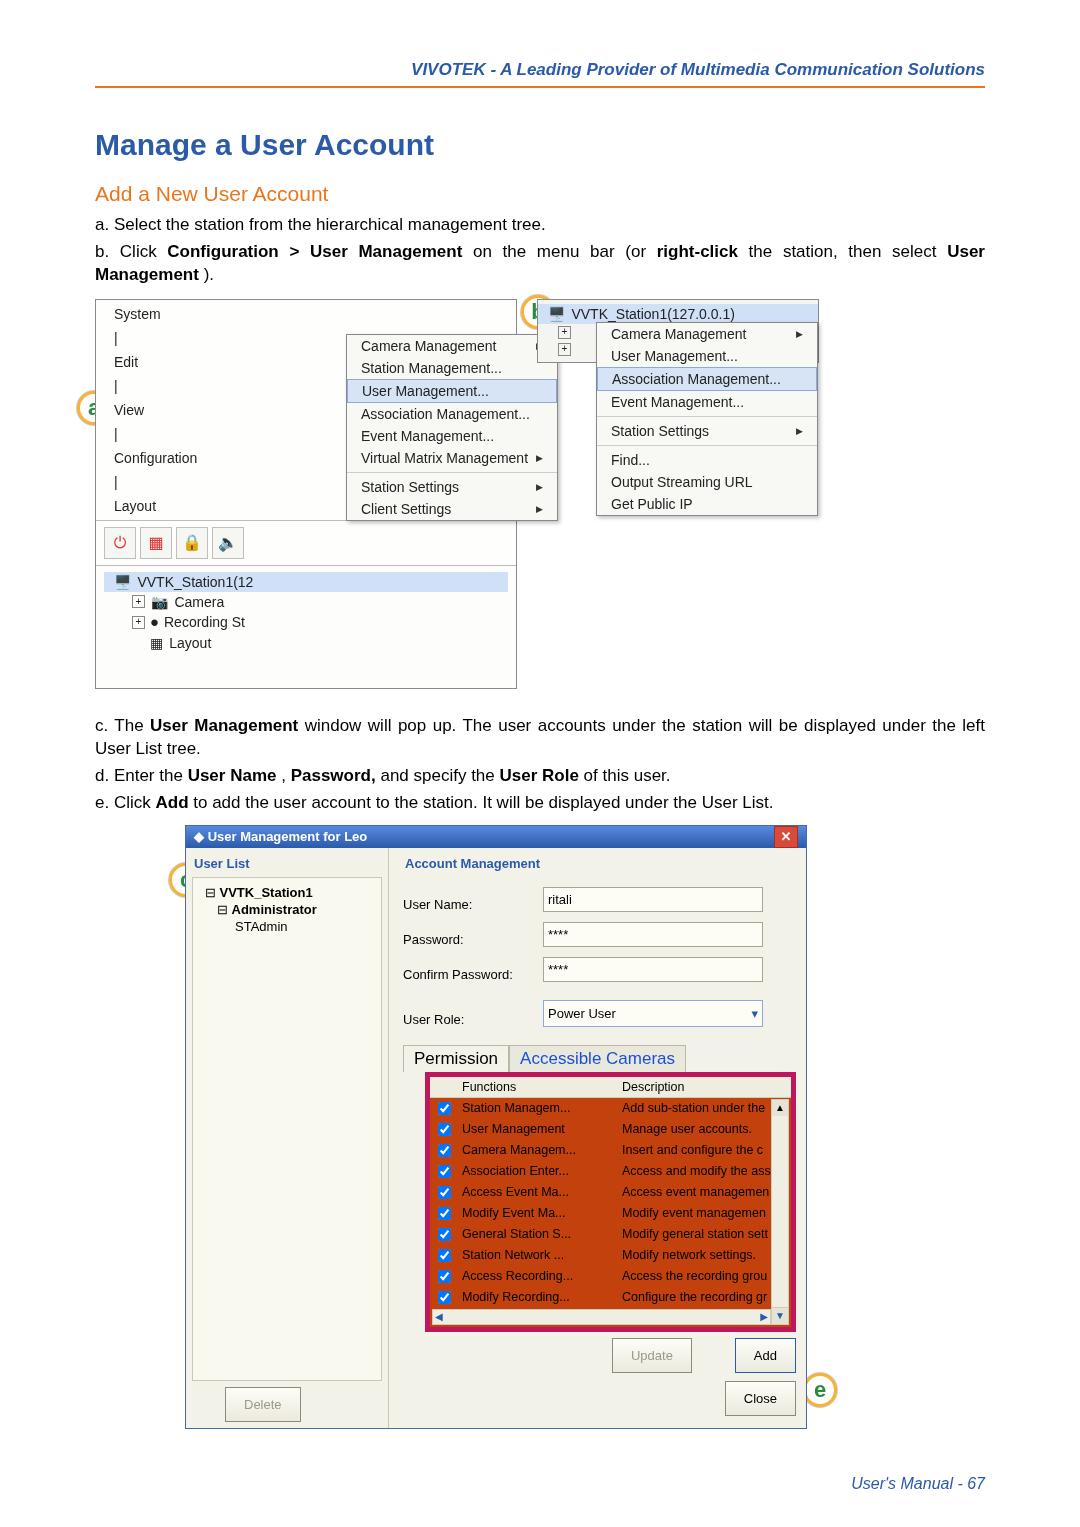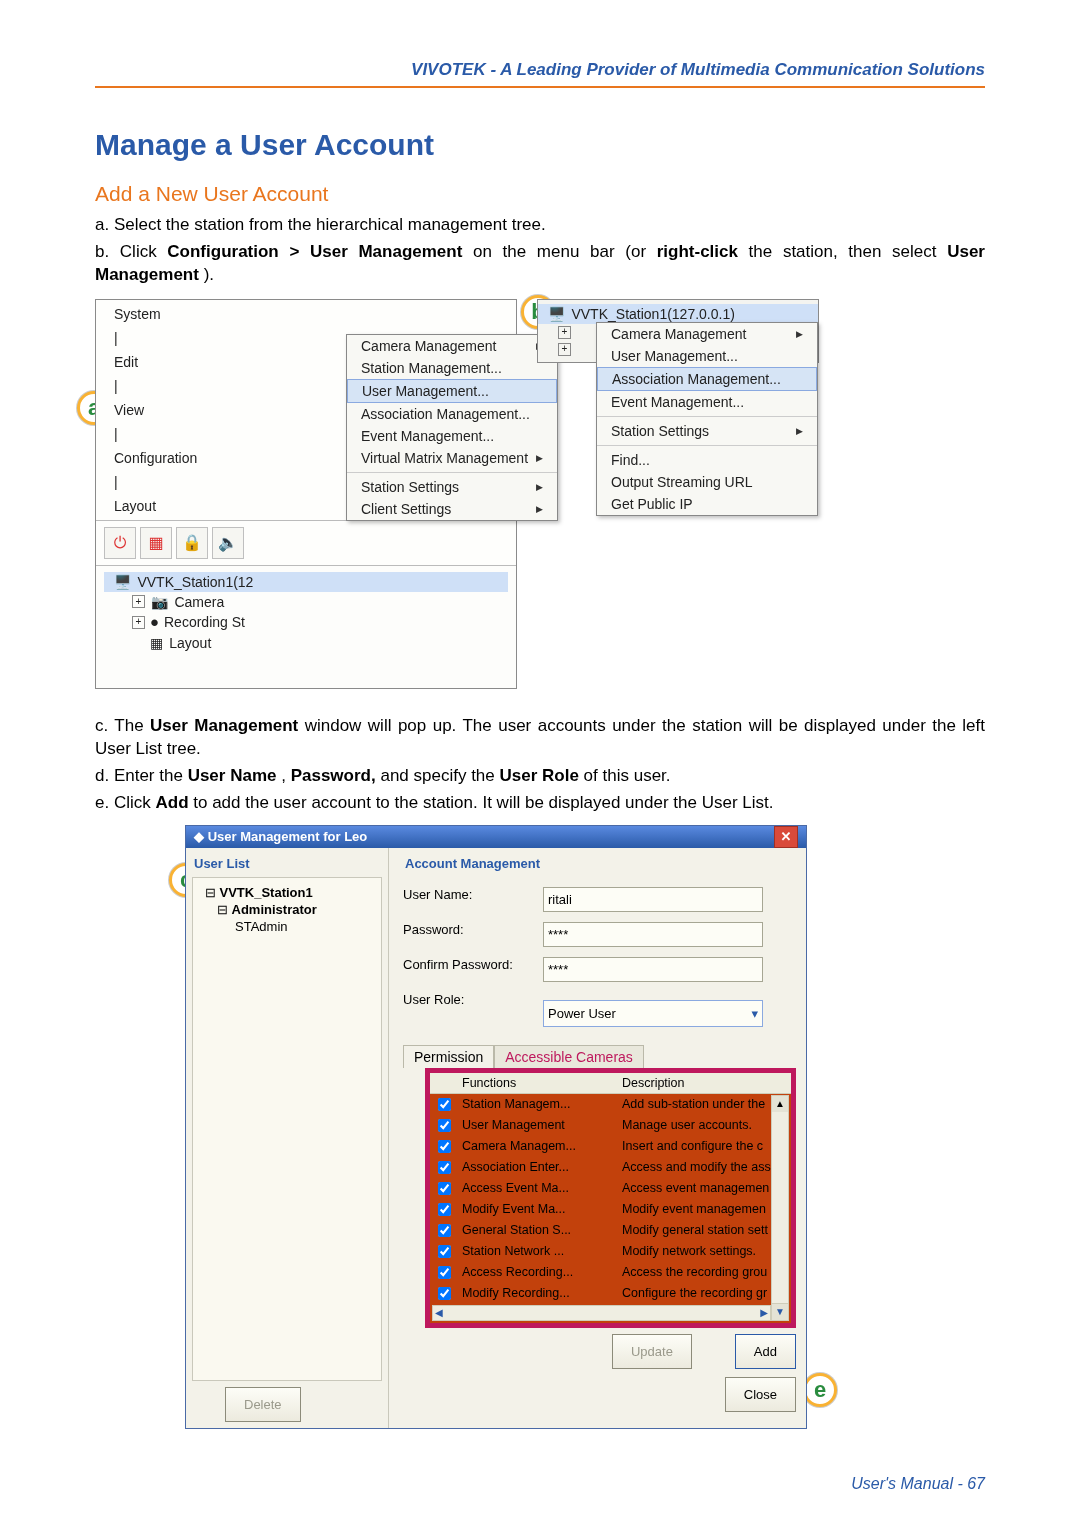--- a/index.html
+++ b/index.html
@@ -160,40 +160,40 @@
   .treebox {
     background: #faf9f0;
     border: 1px solid #c9c8bb;
     height: 490px;
     padding: 6px;
     font-size: 13px;
     overflow: hidden;
   }
   .treebox .tnode { padding: 1px 0 1px 6px; }
   .dlg-right { flex: 1; padding: 6px 10px 10px 14px; }
-  .field-row { display:flex; align-items:flex-start; gap:10px; margin: 10px 0; }
+  .field-row { display:flex; align-items:flex-end; gap:10px; margin: 10px 0; }
   .field-row label { width: 130px; }
   .txt {
     flex:1; max-width: 210px;
     border: 1px solid #a6a693; background: #fdfdf6; height: 21px; padding: 1px 4px;
     font-size: 13px;
   }
   .sel {
     flex:1; max-width: 210px;
     border: 1px solid #8aa9e0; background: #fdfdf6; height: 23px; padding: 1px 4px;
     font-size: 13px;
   }
   .tabs { margin-top: 18px; }
   .tabrow { display:flex; }
   .tab {
     border: 1px solid #bab9a9; border-bottom: none;
     padding: 3px 10px; background: #f3f2e9;
-    font-size: 14px;
-  }
-  .tab.inactive { background: #e9e8dc; color:#be185d; }
+    font-size: 17px;
+  }
+  .tab.inactive { background: #e9e8dc; color:#1d4ed8; }
   .perm-box {
     border: 5px solid #be185d;
     background: #c2410c;
     height: 250px;
     overflow: hidden;
     position: relative;
     margin-left: 22px;
   }
   .perm-head, .perm-row {
     display: grid;

